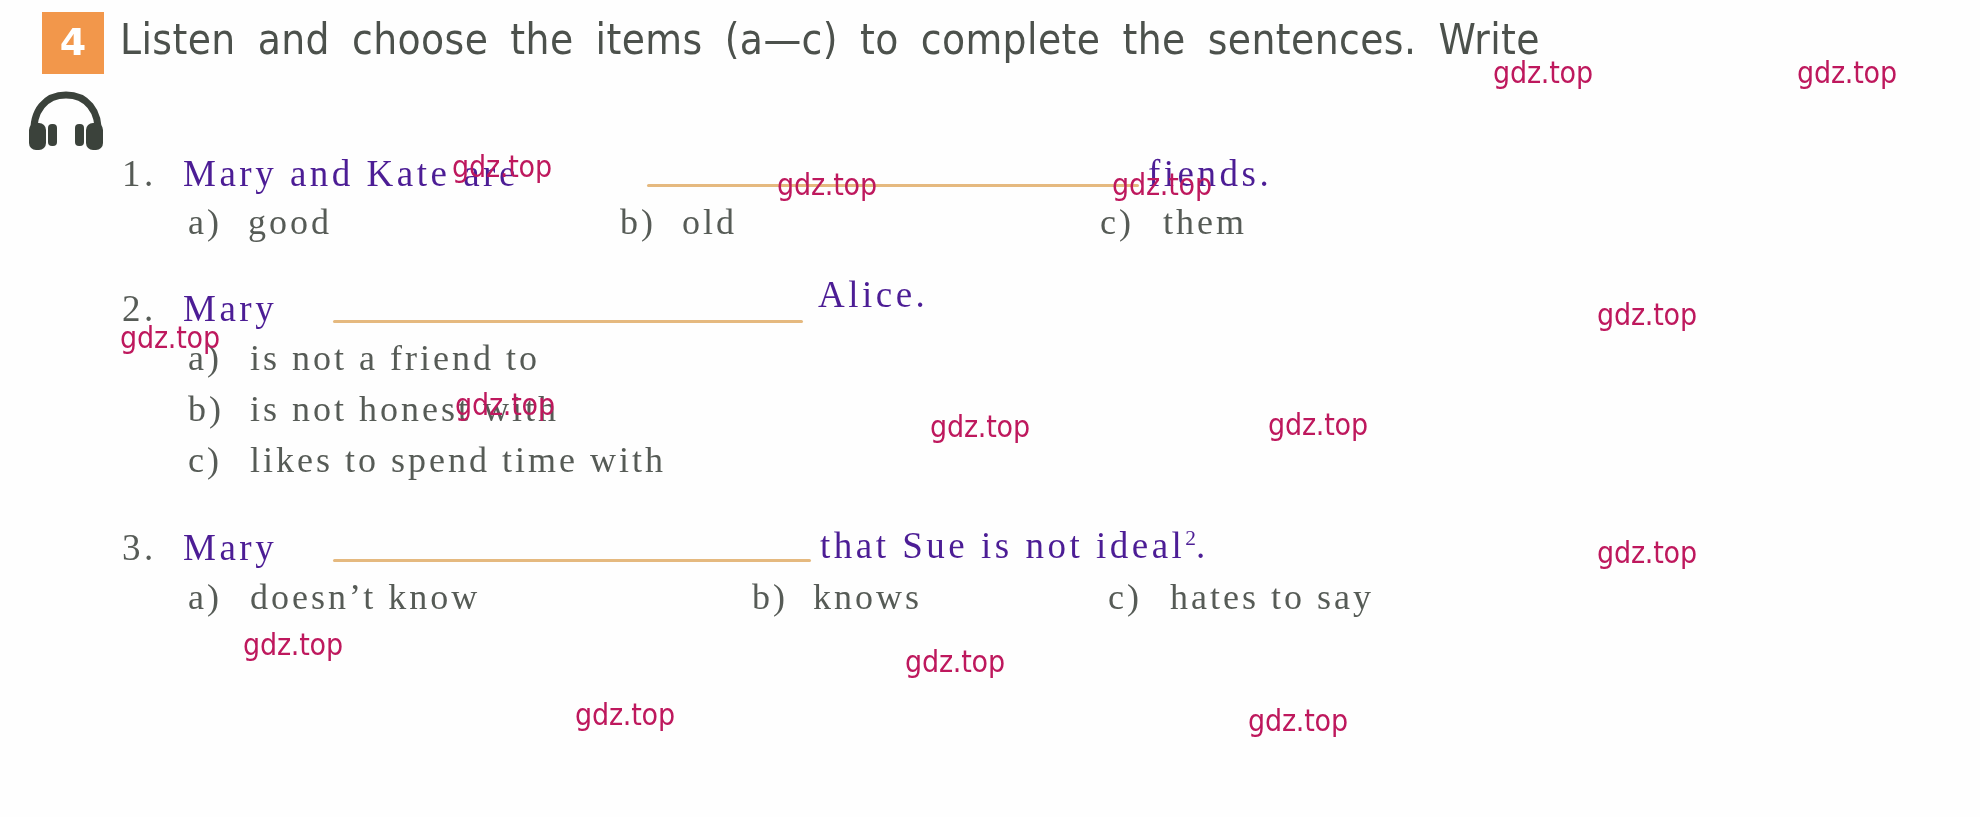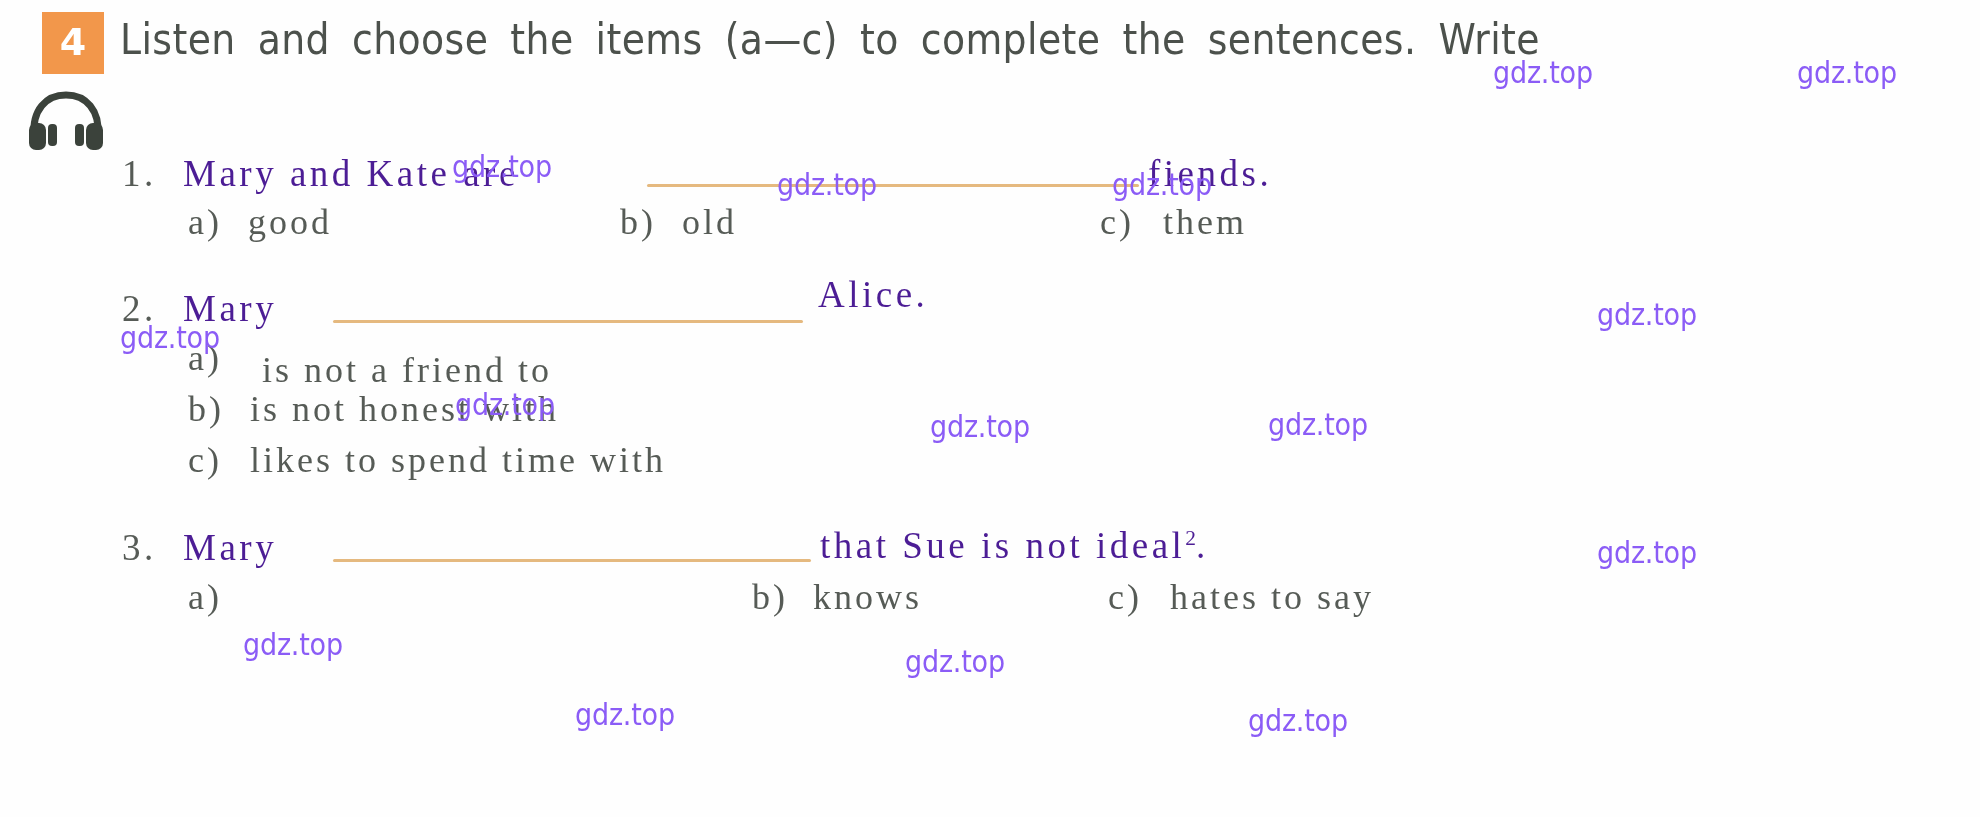--- a/index.html
+++ b/index.html
@@ -117,21 +117,21 @@
     font-size: 0.58em;
     vertical-align: super;
     letter-spacing: 0;
   }
 
   
   .wm {
     position: absolute;
     font-family: "DejaVu Sans Condensed", "Liberation Sans Narrow", "Liberation Sans", sans-serif;
     font-size: 30px;
-    color: #8b5cf6;
+    color: #be185d;
     white-space: nowrap;
     line-height: 1;
     letter-spacing: -0.2px;
   }
 </style>
 </head>
 <body>
 
 <div id="page">
 
@@ -178,36 +178,37 @@
 
   <div class="opt" style="left:1100px; top:201px;">c)</div>
   <div class="opt" style="left:1163px; top:201px;">them</div>
 
   <div class="qnum sp" style="left:122px; top:287px;">2.</div>
   <div class="qtext sp" style="left:183px; top:287px;">Mary</div>
   <div class="blank" style="left:333px; top:320px; width:470px;"></div>
   <div class="qtext sp" style="left:818px; top:273px;">Alice.</div>
 
   <div class="opt" style="left:188px; top:337px;">a)</div>
-  <div class="opt" style="left:262px; top:337px;margin-top:12px;">is not a friend to</div>
+  <div class="opt" style="left:250px; top:337px;">is not a friend to</div>
 
   <div class="opt" style="left:188px; top:388px;">b)</div>
   <div class="opt" style="left:250px; top:388px;text-align:center;">is not honest with</div>
 
   <div class="opt" style="left:188px; top:439px;">c)</div>
   <div class="opt" style="left:250px; top:439px;font-family:Liberation Serif, serif;">likes to spend time with</div>
 
   <div class="qnum sp" style="left:122px; top:526px;">3.</div>
   <div class="qtext sp" style="left:183px; top:526px;">Mary</div>
   <div class="blank" style="left:333px; top:559px; width:478px;"></div>
   <div class="qtext sp" style="left:820px; top:524px;">
     <span>that Sue is not ideal</span><sup>2</sup><span>.</span>
   </div>
 
   <div class="opt" style="left:188px; top:576px;">a)</div>
+  <div class="opt" style="left:250px; top:576px;">doesn’t know</div>
 
   <div class="opt" style="left:752px; top:576px;">b)</div>
   <div class="opt" style="left:813px; top:576px;">knows</div>
 
   <div class="opt" style="left:1108px; top:576px;">c)</div>
   <div class="opt" style="left:1170px; top:576px;">hates to say</div>
 
   <div id="watermark-layer">
       <div class="wm" style="left: 1493px; top: 58px;">gdz.top</div>
       <div class="wm" style="left: 1797px; top: 58px;">gdz.top</div>

